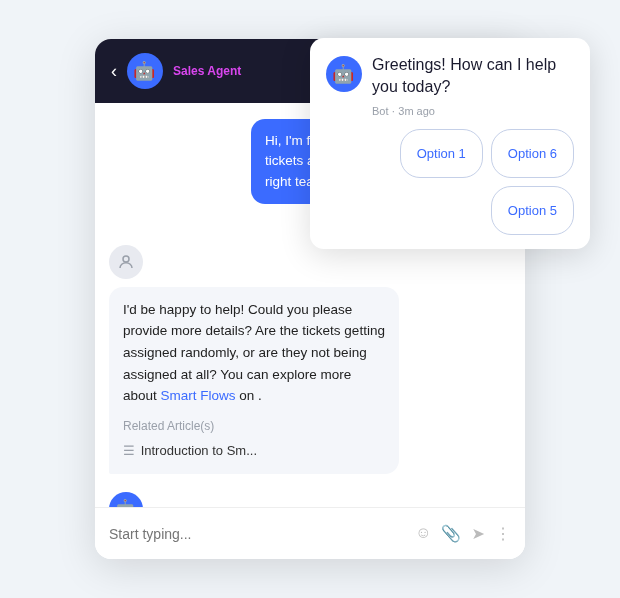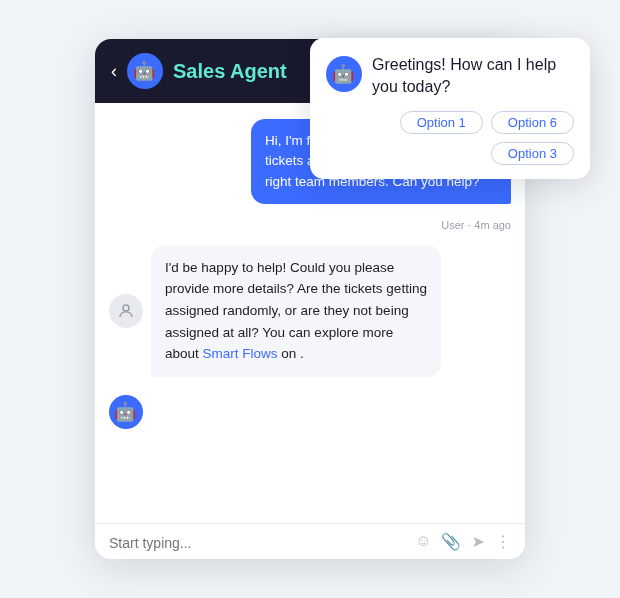--- a/index.html
+++ b/index.html
@@ -50,22 +50,22 @@
       border-radius: 50%;
       background: #3b6bff;
       display: flex;
       align-items: center;
       justify-content: center;
       font-size: 18px;
       color: #fff;
       flex-shrink: 0;
     }
     .agent-name {
-      color: #5eead4;
-      font-size: 20px;
+      color: #d946ef;
+      font-size: 12px;
       font-weight: 600;
     }
 
     
     .messages-area {
       flex: 1;
       overflow-y: auto;
       padding: 16px 14px;
       display: flex;
       flex-direction: column;
@@ -90,22 +90,22 @@
     }
     .user-meta {
       font-size: 11px;
       color: #9aa0aa;
       margin-top: 15px;
     }
 
     
     .bot-message-wrapper {
       display: flex;
-      flex-direction: row;
-      align-items: center;
+      flex-direction: column;
+      align-items: flex-start;
       gap: 8px;
     }
     .bot-avatar {
       width: 34px;
       height: 34px;
       border-radius: 50%;
       background: #3b6bff;
       display: flex;
       align-items: center;
       justify-content: center;
@@ -151,23 +151,23 @@
       color: #333;
     }
     .article-icon {
       color: #9aa0aa;
       font-size: 13px;
     }
 
     
     .chat-input-area {
       border-top: 1px solid #eee;
-      padding: 8px 14px;
-      display: flex;
-      align-items: flex-end;
+      padding: 16px 14px;
+      display: flex;
+      align-items: center;
       gap: 10px;
       background: #fff;
       flex-shrink: 0;
     }
     .chat-input {
       flex: 1;
       border: none;
       outline: none;
       font-size: 14px;
       color: #bbb;
@@ -226,21 +226,21 @@
       flex-wrap: wrap;
       gap: 8px;
       margin-top: 12px;
       justify-content: flex-end;
     }
     .option-btn {
       border: 1.5px solid #c5d0e8;
       background: #fff;
       color: #3b6bff;
       border-radius: 20px;
-      padding: 3px 16px;
+      padding: 16px 16px;
       font-size: 13px;
       cursor: pointer;
       font-weight: 500;
       transition: background 0.15s;
     }
 
     
     .robot-emoji { font-size: 18px; }
   </style>
 </head>
@@ -267,20 +267,27 @@
       <div class="user-placeholder-avatar">
         <svg width="18" height="18" viewBox="0 0 24 24" fill="none" stroke="#9aa0aa" stroke-width="2">
           <circle cx="12" cy="8" r="4"></circle>
           <path d="M4 20c0-4 3.6-7 8-7s8 3 8 7"></path>
         </svg>
       </div>
       <div class="bot-bubble">
         <span>I'd be happy to help! Could you please provide more details? Are the tickets getting assigned randomly, or are they not being assigned at all? You can explore more about</span>
         <a href="#">Smart Flows</a>
         <span> on .</span>
+        <div class="related-articles">
+          <span>Related Article(s)</span>
+          <div class="article-item">
+            <span class="article-icon">☰</span>
+            <span>Introduction to Sm...</span>
+          </div>
+        </div>
       </div>
     </div>
 
     <div style="display:flex;align-items:center;gap:8px;margin-top:4px;">
       <div class="bot-avatar">
         <span class="robot-emoji">🤖</span>
       </div>
     </div>
 
   </div>
@@ -296,20 +303,21 @@
   </div>
 </div>
 
 <div class="popup-card">
   <div class="popup-header">
     <div class="popup-bot-avatar">
       <span class="robot-emoji">🤖</span>
     </div>
     <div>
       <div class="popup-greeting">Greetings! How can I help you today?</div>
+      <div class="popup-meta">Bot · 3m ago</div>
     </div>
   </div>
   <div class="popup-options">
     <button class="option-btn">Option 1</button>
     <button class="option-btn">Option 6</button>
-    <button class="option-btn">Option 3</button>
+    <button class="option-btn">Option 5</button>
   </div>
 </div>
 
 </body></html>

